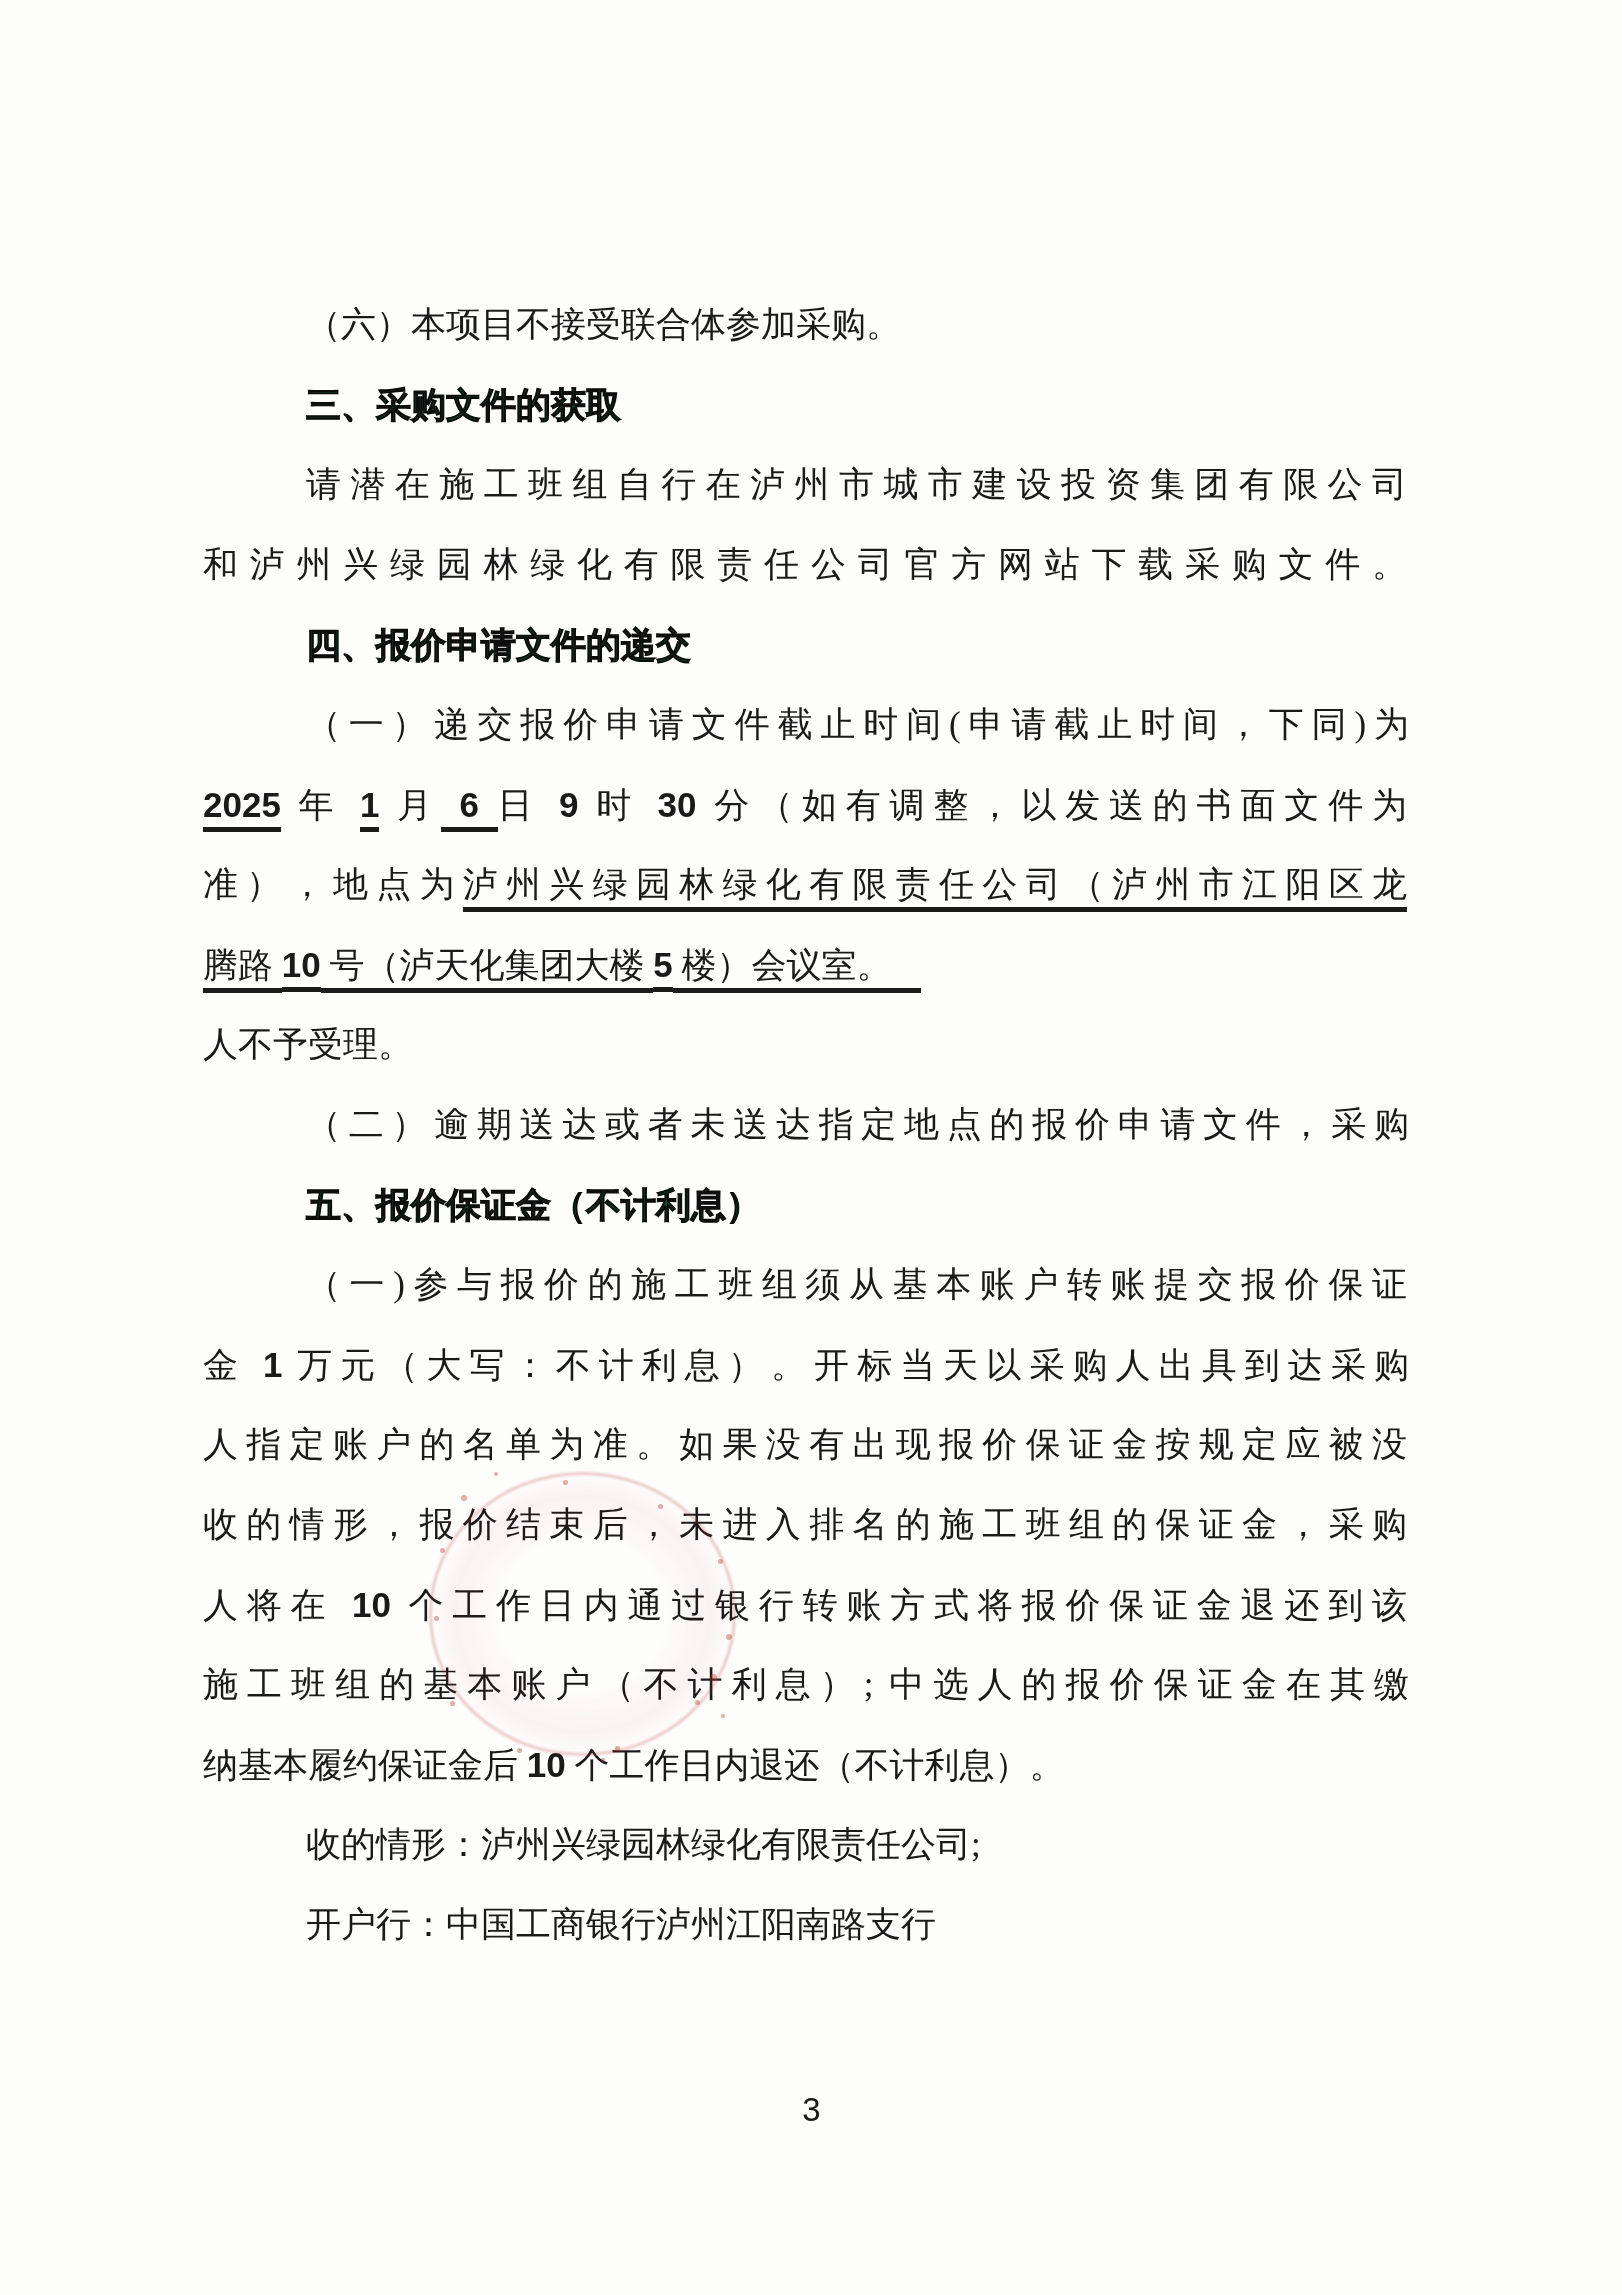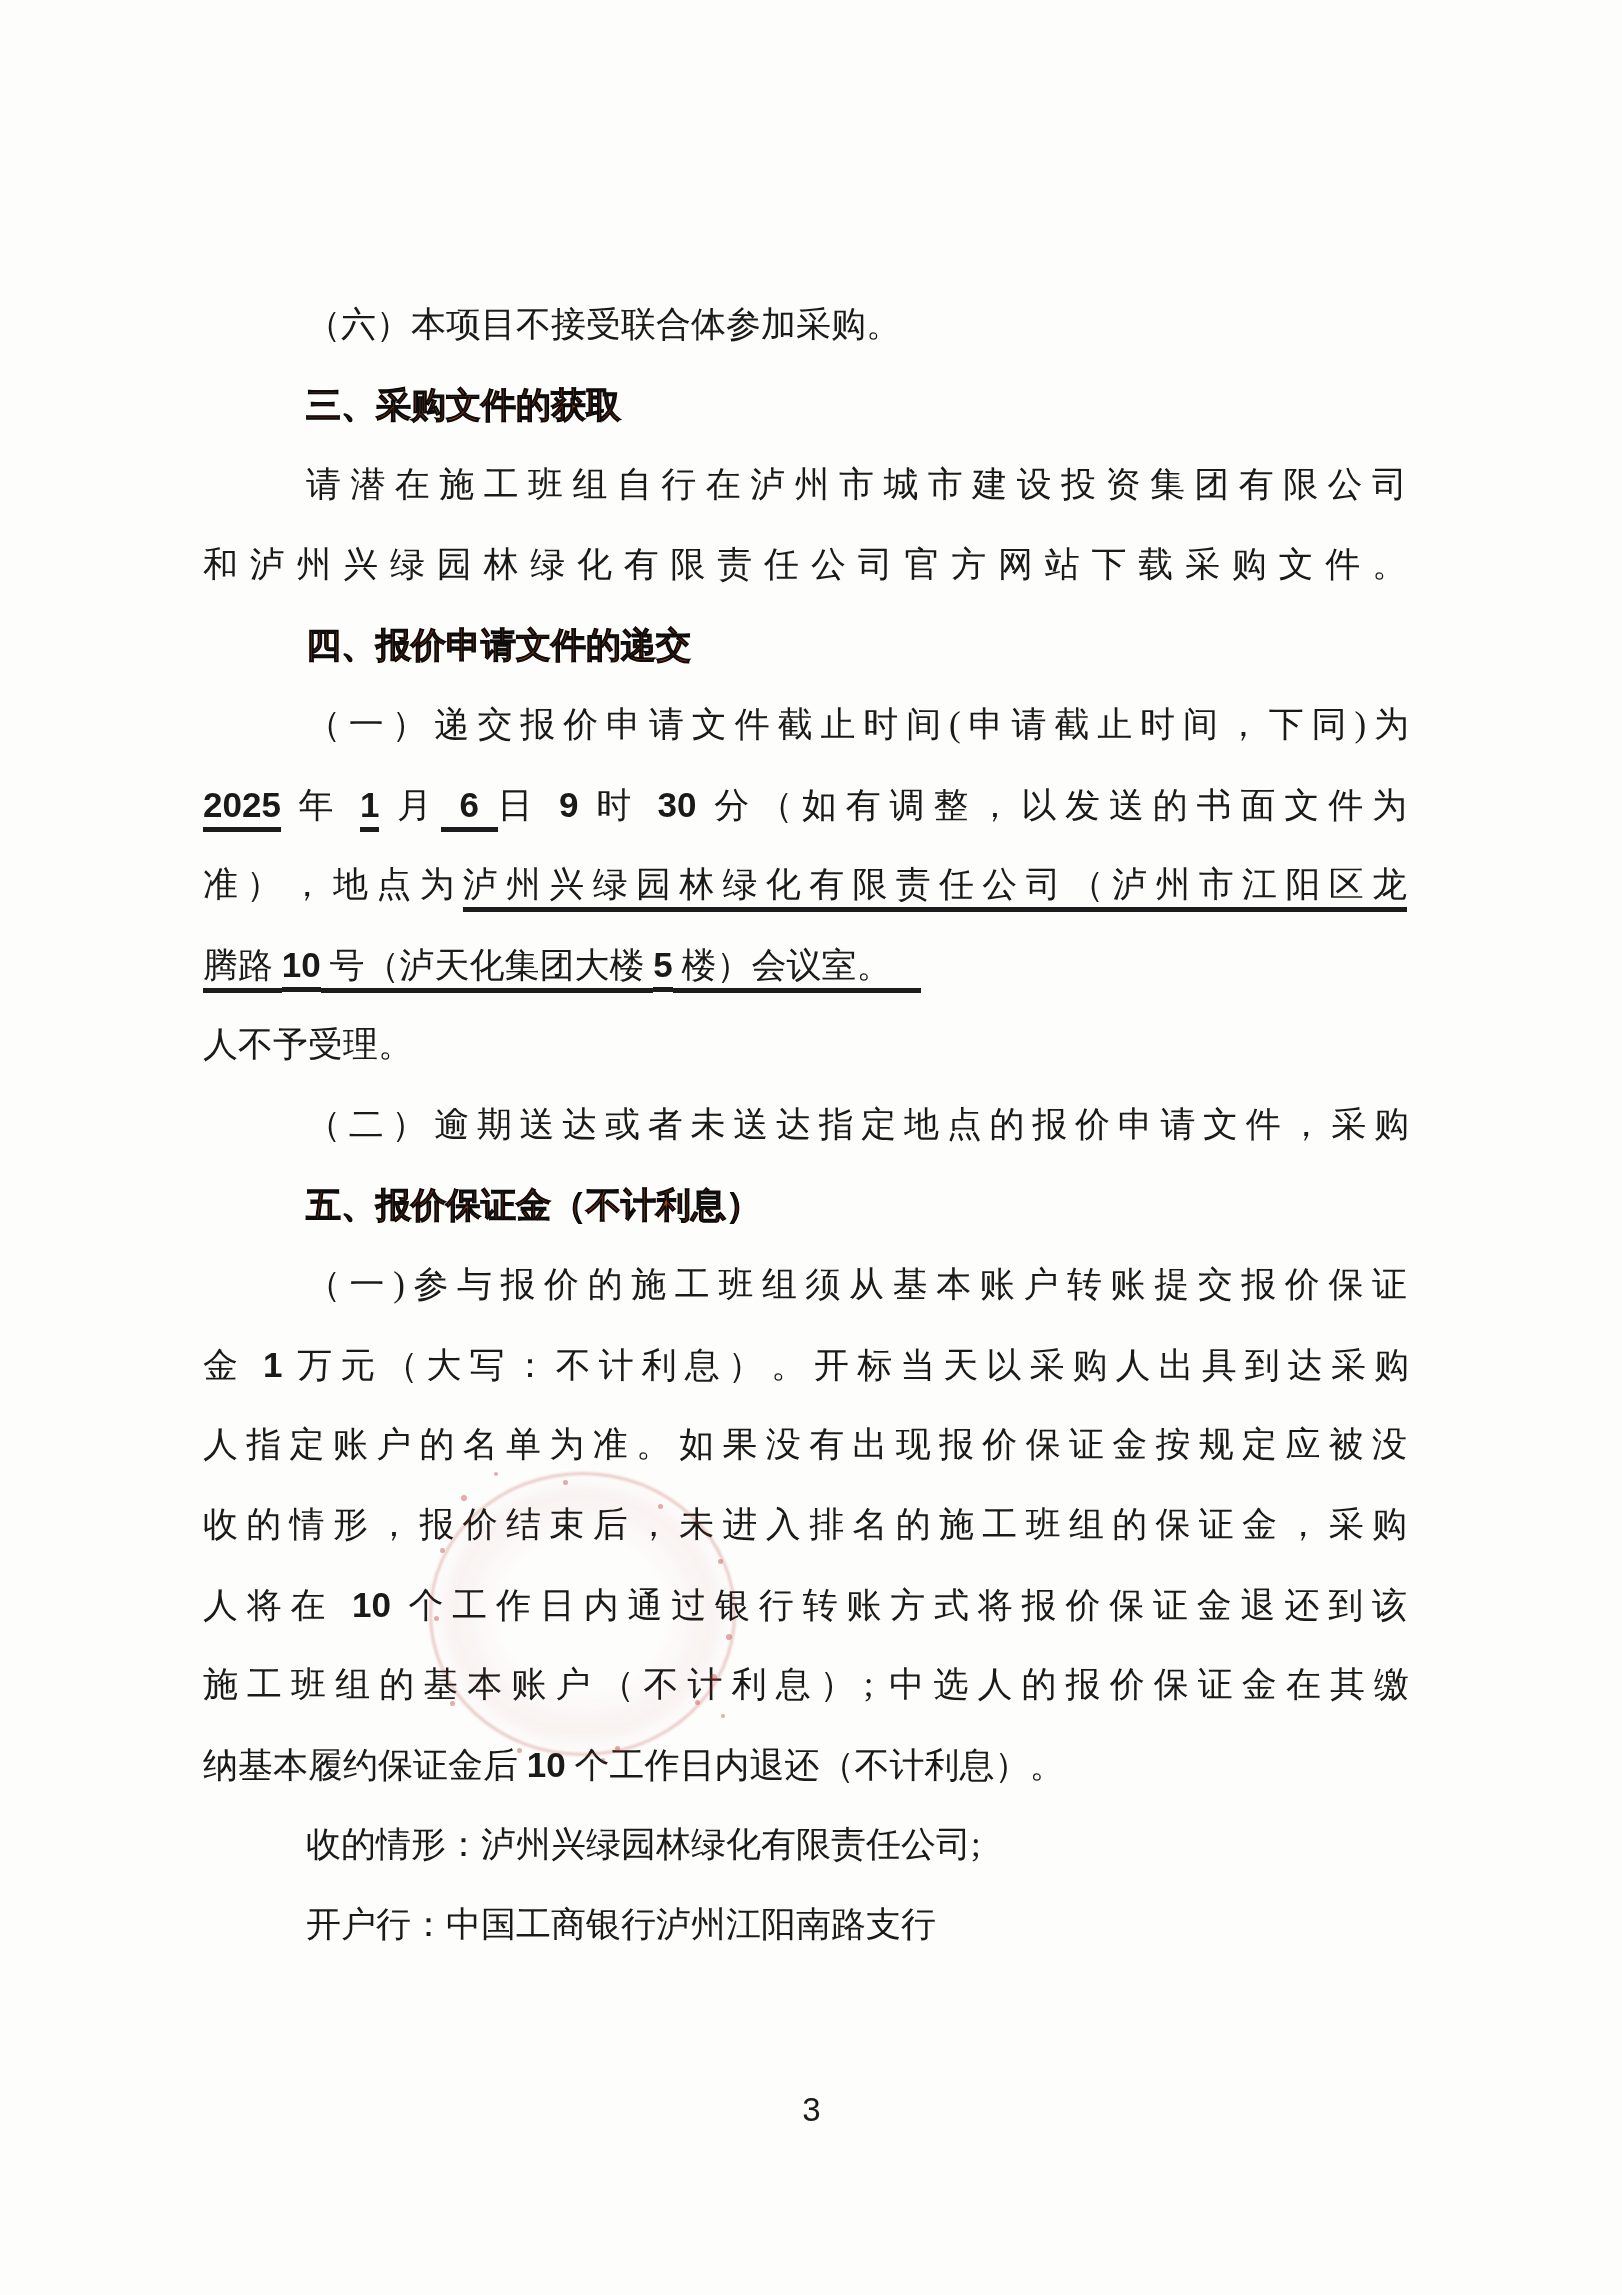--- a/index.html
+++ b/index.html
@@ -27,21 +27,21 @@
     text-align-last:justify;
     -moz-text-align-last:justify;
     text-justify:inter-character;
     white-space:normal;
   }
   .indent{ text-indent:103px; }
   .tight{ letter-spacing:-2px; }
   .heading{
     font-family:"Liberation Sans","DejaVu Sans",sans-serif;
     font-weight:800;
-    color:#c2410c;
+    color:#14532d;
     -webkit-text-stroke:1px #0d0d0d;
   }
   .u{
     border-bottom:5.9px solid #1c1c1c;
     padding-bottom:3px;
   }
   .u-ext{ padding-right:29.4px; }
   .num{
     font-family:"Liberation Sans","DejaVu Sans",sans-serif;
     font-weight:600;

